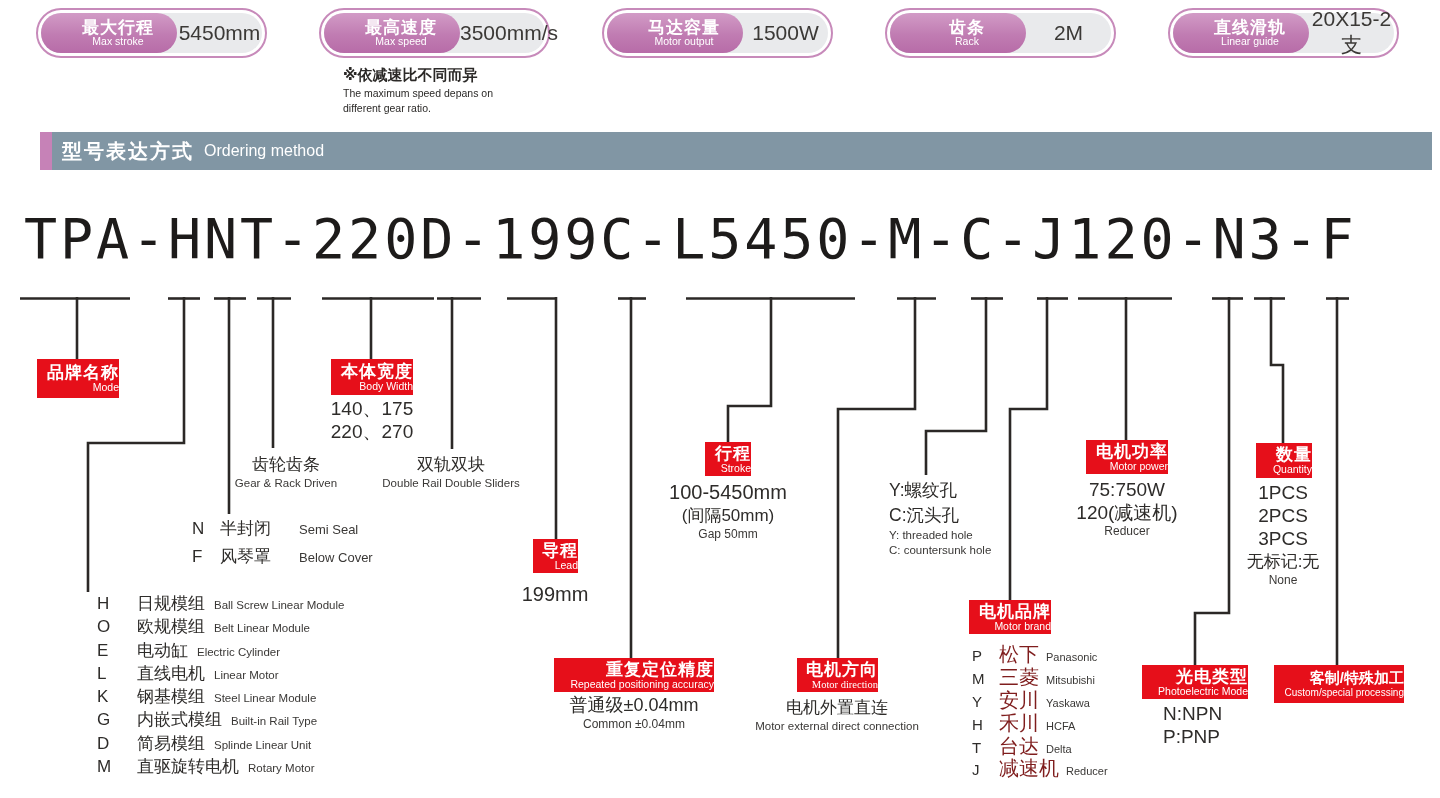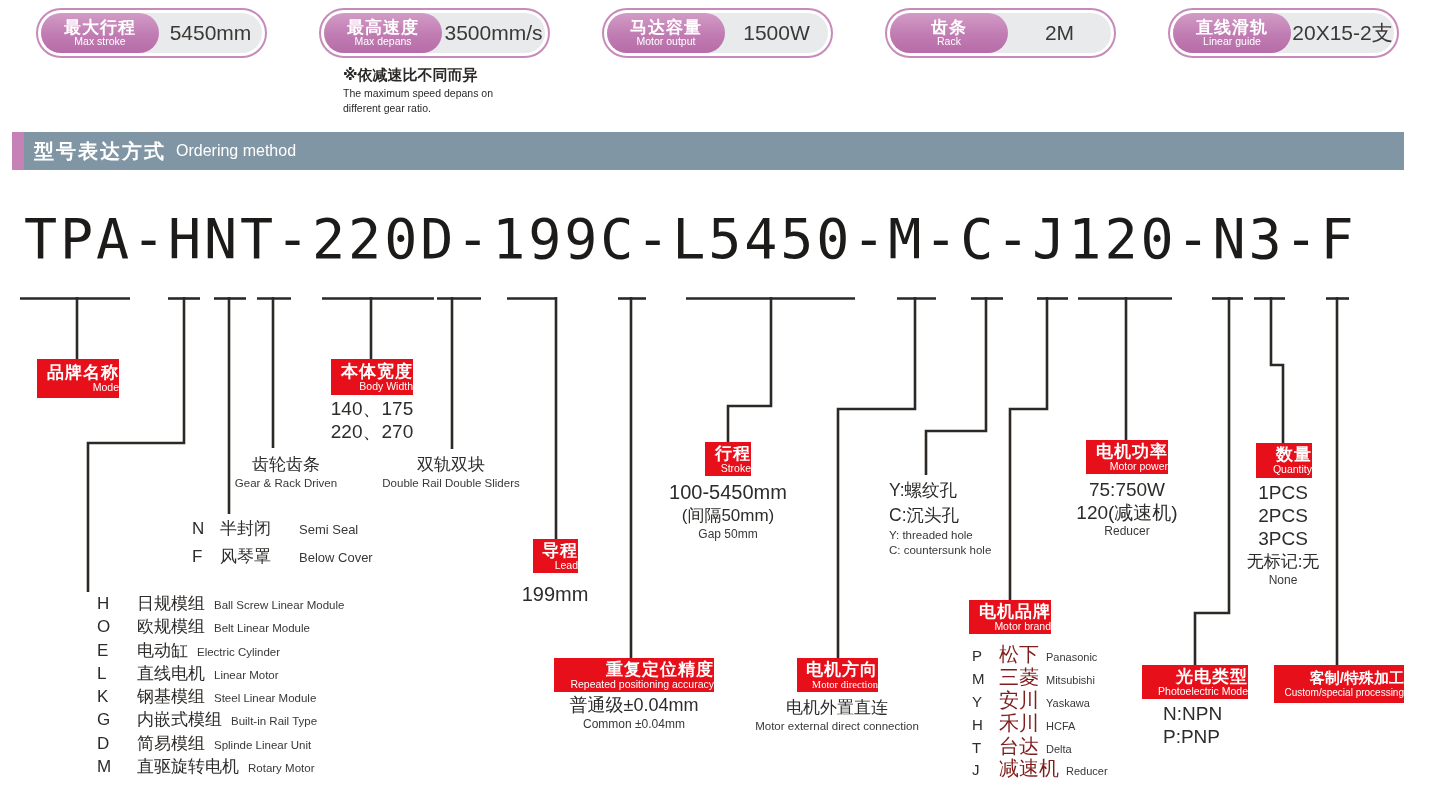--- a/index.html
+++ b/index.html
@@ -2,30 +2,30 @@
 <html><head>
 <meta charset="utf-8">
 <style>
   html,body{margin:0;padding:0;}
   body{width:1440px;height:798px;background:#ffffff;font-family:"Liberation Sans","DejaVu Sans",sans-serif;overflow:hidden;position:relative;}
   .canvas{position:absolute;left:0;top:0;width:1440px;height:798px;}
 
   
   .pill{position:absolute;top:8px;width:231px;height:50px;border:2px solid #c78aba;border-radius:27px;background:#ffffff;box-sizing:border-box;padding:3px;}
   .pill-inner{width:100%;height:100%;background:#e9eaec;border-radius:21px;display:flex;align-items:center;}
-  .pill-bubble{width:118px;height:40px;border-radius:20px;background:linear-gradient(180deg,#d29bc6 0%,#c07cb2 55%,#b76ca8 100%);color:#fff;display:flex;flex-direction:column;align-items:center;justify-content:center;line-height:1.05;flex:none;}
+  .pill-bubble{width:118px;height:40px;border-radius:20px;background:linear-gradient(180deg,#d29bc6 0%,#c07cb2 55%,#b76ca8 100%);color:#fff;display:flex;flex-direction:column;align-items:center;justify-content:center;line-height:1.05;flex:none;padding-left:18px;}
   .pill-zh{font-size:17px;font-weight:bold;letter-spacing:1px;}
   .pill-en{font-size:10.5px;}
   .pill-value{flex:1;text-align:center;font-size:21px;color:#3b3936;}
 
   .note-zh{position:absolute;left:343px;top:66px;font-size:15px;font-weight:bold;color:#2b2927;}
   .note-en{position:absolute;left:343px;top:86px;font-size:10.5px;color:#2b2927;line-height:15px;}
 
   
-  .bar{position:absolute;left:4px;top:132px;width:1392px;height:38px;display:flex;padding-left:8px;}
+  .bar{position:absolute;left:32px;top:132px;width:1392px;height:38px;display:flex;padding-left:8px;}
   .bar-accent{width:12px;height:100%;background:#c682b7;flex:none;}
   .bar-body{flex:1;background:#8196a4;display:flex;align-items:center;padding-left:10px;color:#ffffff;}
   .bar-zh{font-size:20px;font-weight:bold;letter-spacing:2px;}
   .bar-en{font-size:16px;margin-left:10px;}
 
   
   .model{position:absolute;left:24px;top:207px;font-family:"DejaVu Sans Mono","Liberation Mono",monospace;font-size:55px;letter-spacing:2.9px;color:#1d1b1a;white-space:nowrap;}
 
   
   .connectors{position:absolute;left:0;top:0;}
@@ -82,21 +82,21 @@
         <div class="pill-zh">最大行程</div>
         <div class="pill-en">Max stroke</div>
       </div>
       <div class="pill-value">5450mm</div>
     </div>
   </div>
   <div class="pill" style="left:319px;">
     <div class="pill-inner">
       <div class="pill-bubble">
         <div class="pill-zh">最高速度</div>
-        <div class="pill-en">Max depans</div>
+        <div class="pill-en">Max speed</div>
       </div>
       <div class="pill-value">3500mm/s</div>
     </div>
   </div>
   <div class="pill" style="left:602px;">
     <div class="pill-inner">
       <div class="pill-bubble">
         <div class="pill-zh">马达容量</div>
         <div class="pill-en">Motor output</div>
       </div>

